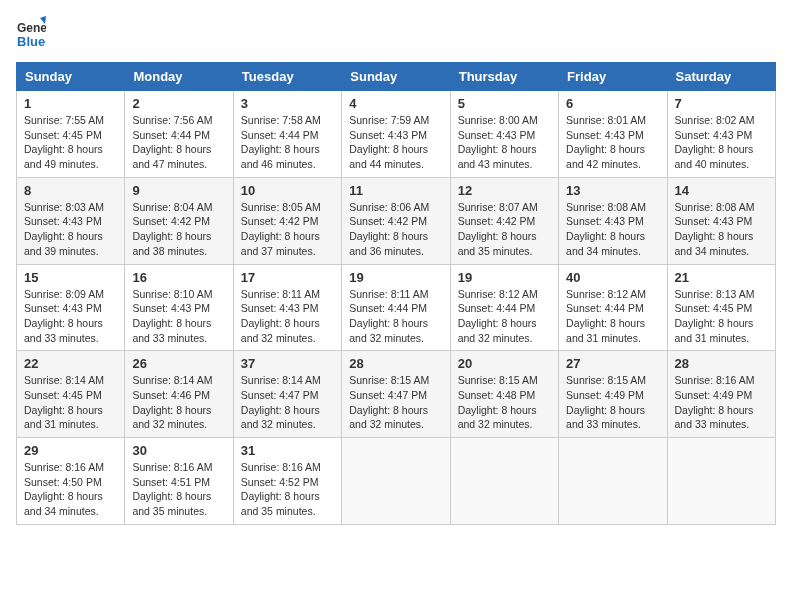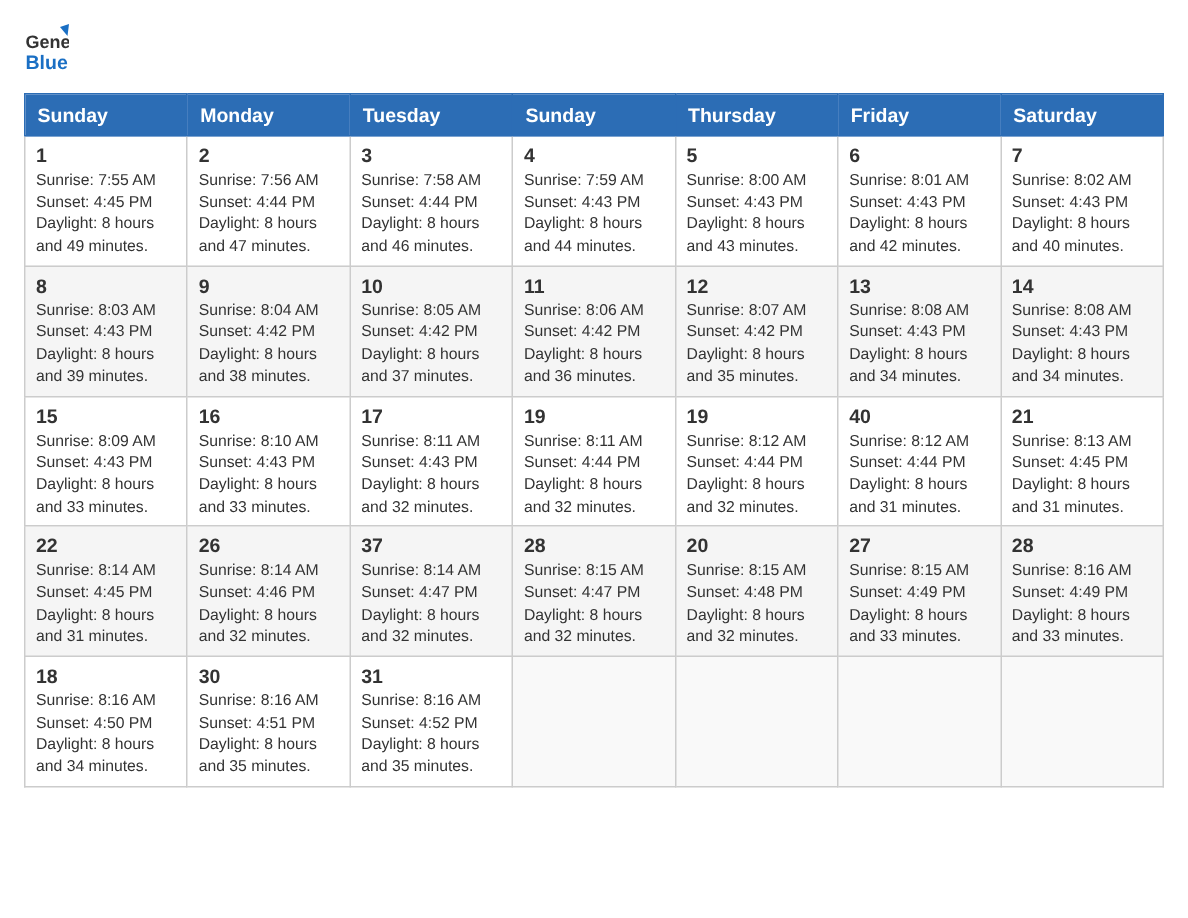--- a/index.html
+++ b/index.html
@@ -165,21 +165,21 @@
         <td><span class="day-num">28</span>
 <span class="cell-text">Sunrise: 8:15 AM<br>Sunset: 4:47 PM<br>Daylight: 8 hours and 32 minutes.</span></td>
         <td><span class="day-num">20</span>
 <span class="cell-text">Sunrise: 8:15 AM<br>Sunset: 4:48 PM<br>Daylight: 8 hours and 32 minutes.</span></td>
         <td><span class="day-num">27</span>
 <span class="cell-text">Sunrise: 8:15 AM<br>Sunset: 4:49 PM<br>Daylight: 8 hours and 33 minutes.</span></td>
         <td><span class="day-num">28</span>
 <span class="cell-text">Sunrise: 8:16 AM<br>Sunset: 4:49 PM<br>Daylight: 8 hours and 33 minutes.</span></td>
       </tr>
       <tr>
-        <td><span class="day-num">18</span>
+        <td><span class="day-num">29</span>
 <span class="cell-text">Sunrise: 8:16 AM<br>Sunset: 4:50 PM<br>Daylight: 8 hours and 34 minutes.</span></td>
         <td><span class="day-num">30</span>
 <span class="cell-text">Sunrise: 8:16 AM<br>Sunset: 4:51 PM<br>Daylight: 8 hours and 35 minutes.</span></td>
         <td><span class="day-num">31</span>
 <span class="cell-text">Sunrise: 8:16 AM<br>Sunset: 4:52 PM<br>Daylight: 8 hours and 35 minutes.</span></td>
         <td class="empty"></td>
         <td class="empty"></td>
         <td class="empty"></td>
         <td class="empty"></td>
       </tr>

